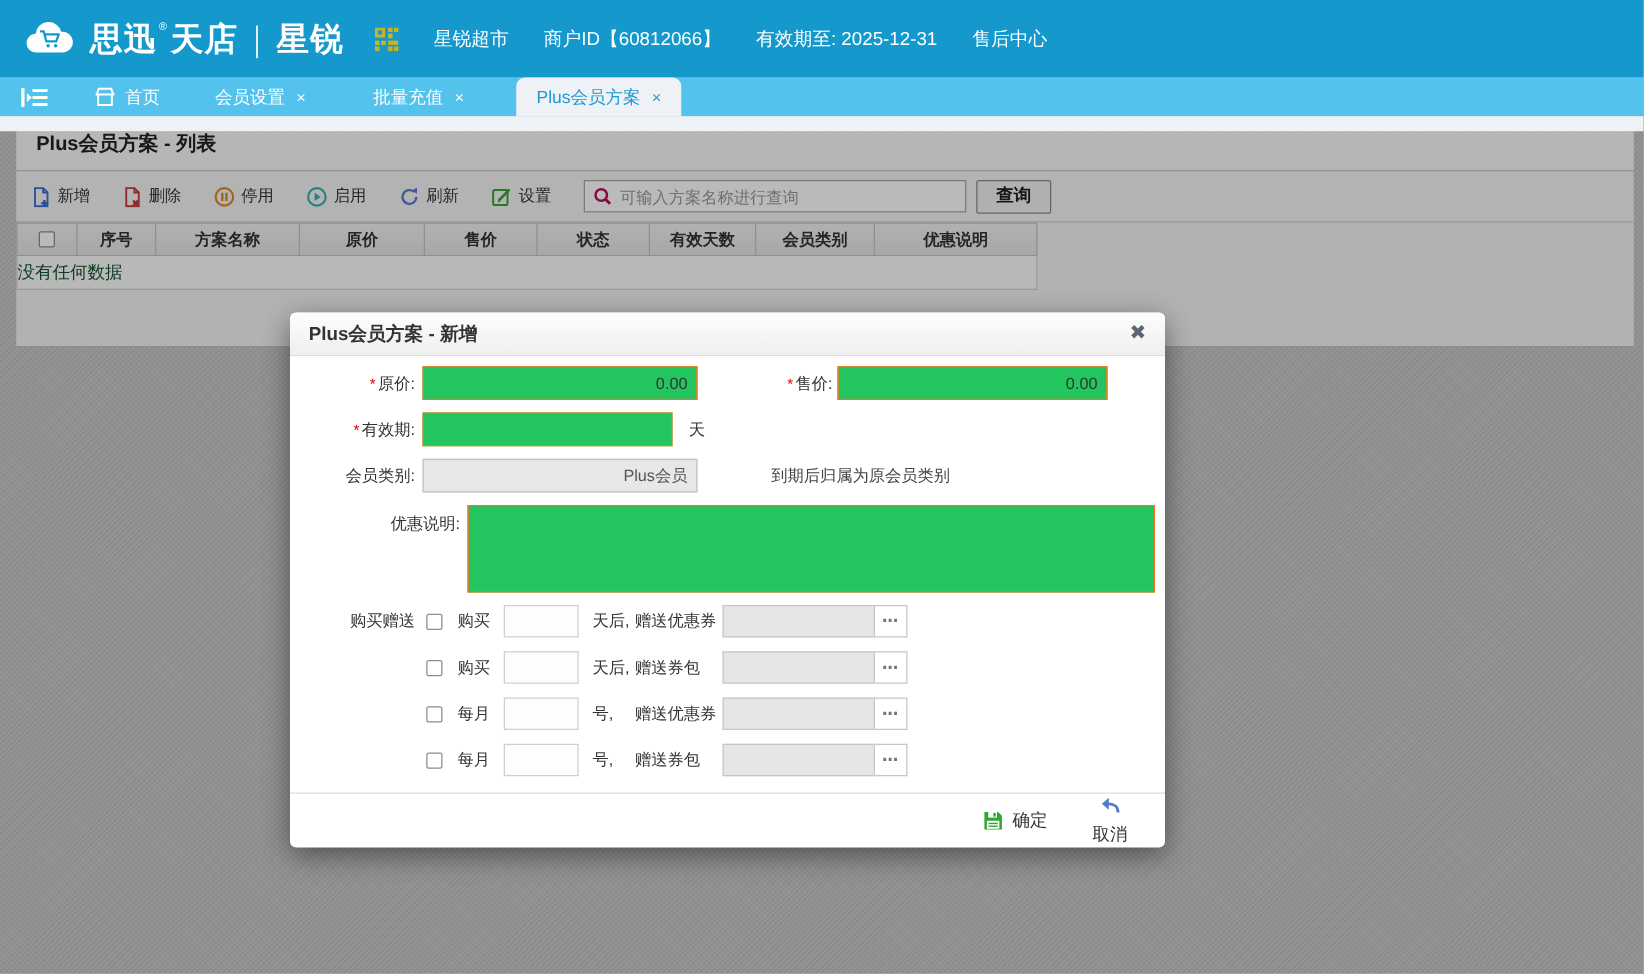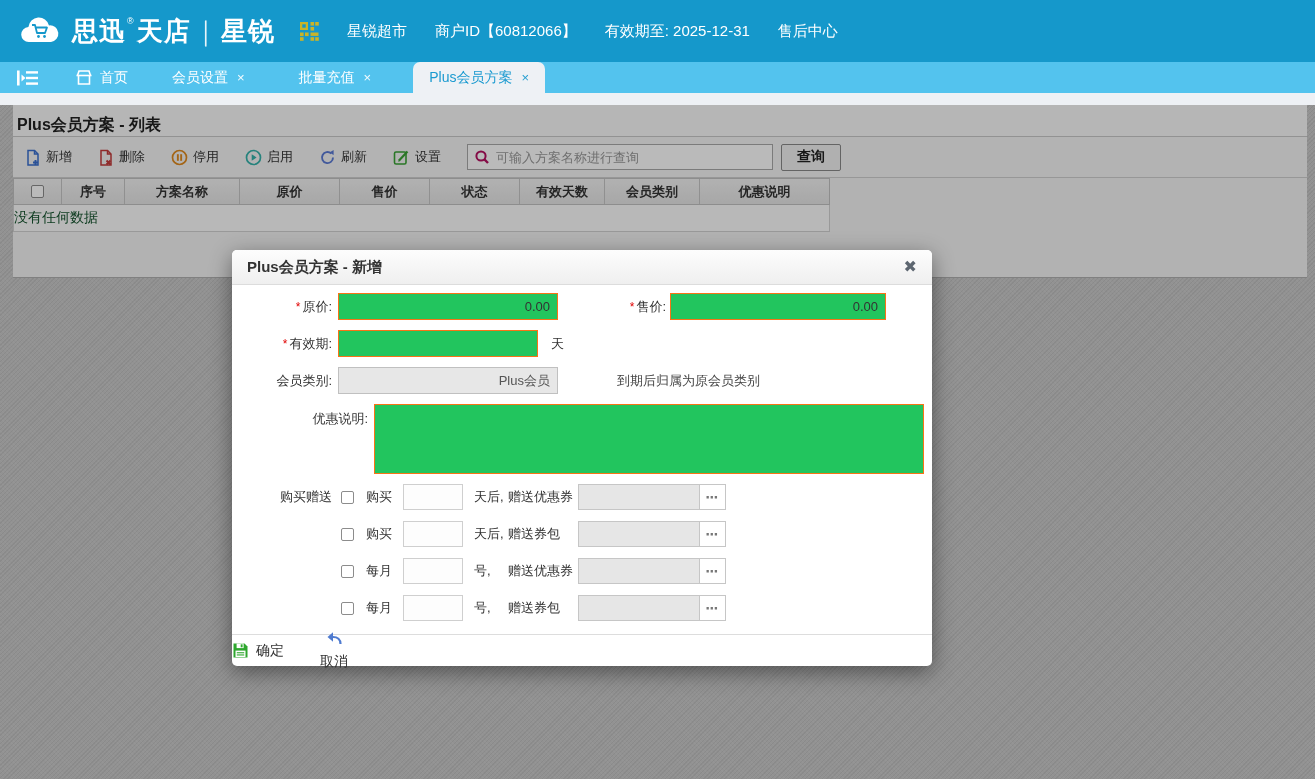--- a/index.html
+++ b/index.html
@@ -30,21 +30,21 @@
   .substrip { position:absolute; left:0; top:93px; width:100%; height:12px; background:#eef1f5; z-index:3;}
   
   .workspace { position:absolute; left:0; top:105px; width:100%; bottom:0;
     background-color:#c9c9c9;
     background-image:
       repeating-linear-gradient(45deg, rgba(255,255,255,.07) 0 1px, transparent 1px 3px),
       repeating-linear-gradient(-45deg, rgba(0,0,0,.06) 0 1px, transparent 1px 3px);
   }
   .panel { position:absolute; left:13px; top:0; width:1294px; }
   .page-titlebar { height:32px; background:#fafafa; border-bottom:1px solid #c9c9c9;
-    display:flex; align-items:flex-end; padding-left:4px; }
+    display:flex; align-items:flex-start; padding-left:16px; }
   .page-title { font-size:16px; font-weight:bold; color:#222; }
   .toolbar { height:41px; background:#f6f6f6; border-bottom:1px solid #cfcfcf;
     display:flex; align-items:center; padding-left:12px; font-size:13px; color:#333; }
   .tb-btn { display:flex; align-items:center; gap:5px; margin-right:26px; cursor:pointer; white-space:nowrap;}
   .search-box { width:306px; height:26px; background:#fff; border:1px solid #a9a9a9;
     display:flex; align-items:center; padding:0 6px; gap:5px; }
   .search-box input { border:none; outline:none; flex:1; font-size:13px; color:#333; background:transparent;
     font-family:"Liberation Sans","DejaVu Sans",sans-serif;}
   .search-box input::placeholder { color:#999; }
   .query-btn { margin-left:8px; width:60px; height:27px; background:#f1f1f1; border:1px solid #8a8a8a;
@@ -90,22 +90,22 @@
   .g-prefix { width:27px; margin-left:12px; white-space:nowrap;}
   .g-input { width:60px; height:26px; margin-left:10px; border:1px solid #cfcfcf; background:#fdfdfd; padding:0 5px;
     font-size:13px; outline:none;}
   .g-suffix { width:34px; margin-left:11px; white-space:nowrap;}
   .g-gift { width:70px; white-space:nowrap;}
   .pickbox { width:122px; height:26px; background:#e6e6e6; border:1px solid #c6c6c6; }
   .dots-btn { width:27px; height:26px; background:#fff; border:1px solid #c6c6c6; margin-left:-1px;
     display:flex; align-items:center; justify-content:center; color:#777; font-weight:bold;
     font-size:13px; letter-spacing:1px; cursor:pointer; }
   .gift-cb { margin-left:3px; }
-  .dlg-footer { border-top:1px solid #ddd; height:32px; display:flex; align-items:center;
-    padding-right:30px; }
+  .dlg-footer { border-top:1px solid #ddd; height:44px; display:flex; align-items:center;
+    justify-content:flex-end; padding-right:30px; }
   .f-btn { display:flex; align-items:center; gap:7px; cursor:pointer; font-size:14px; color:#333; }
   .f-btn + .f-btn { margin-left:36px;flex-direction:column; }
   .icon { display:inline-flex; flex:none; }
 </style>
 </head>
 <body>
 
 <div class="screen">
 
   <header class="topbar">

